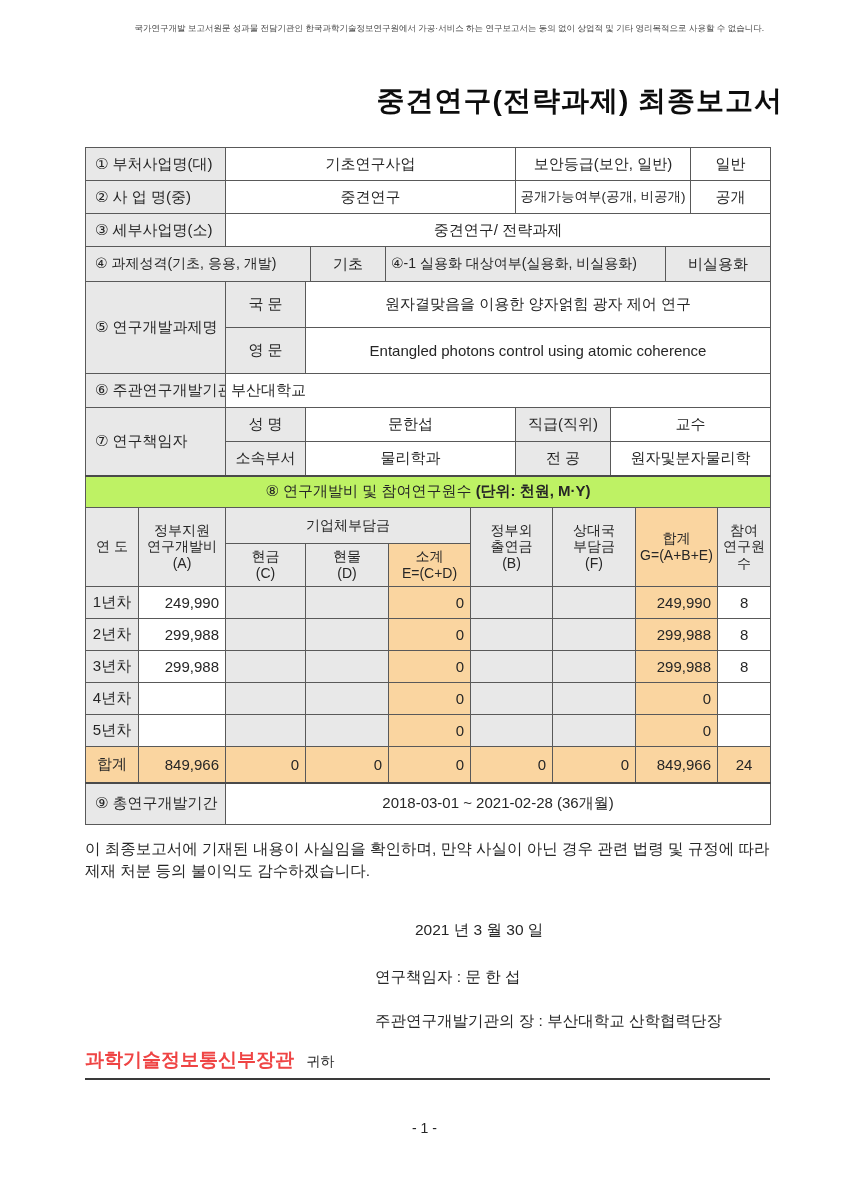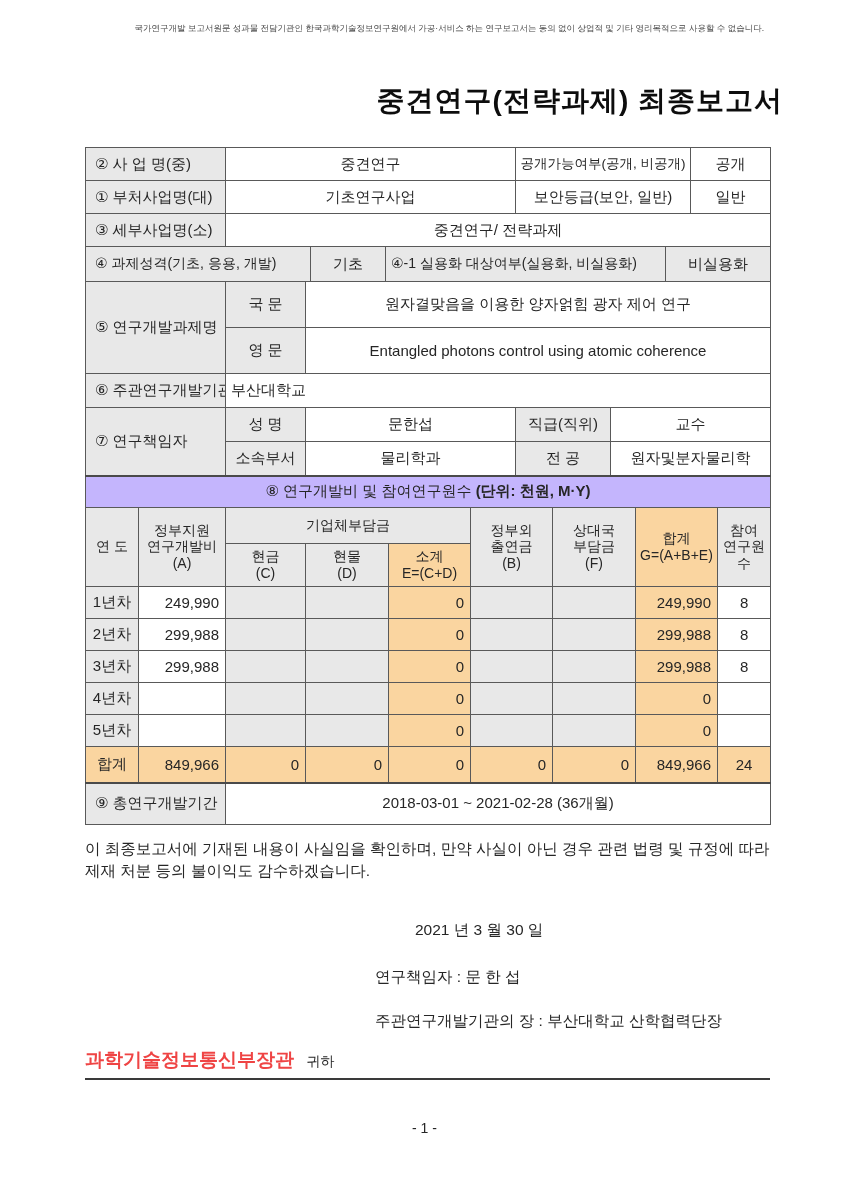--- a/index.html
+++ b/index.html
@@ -30,21 +30,21 @@
   .orange { background:#FAD5A0; }
   .left { text-align:left; padding-left:5px; }
   .small { font-size:13.5px; padding:0 1px; }
   .mid { font-size:14px; }
 
   .rA td { height:33px; }
   .rB td { height:35px;margin-left:36px; }
   .r5 td { height:46px; }
   .r6 td { height:34px; }
   .r7 td { height:34px; }
-  .sec8 td { height:31px; background:#c4b5fd; }
+  .sec8 td { height:31px; background:#bef264; }
   .sec8 .unit { font-weight:bold; }
   .bh td { white-space:pre-line; line-height:1.18; font-size:14px; background:#E8E8E8; vertical-align:middle; }
   .bh .orange { background:#FAD5A0; }
   .bh1 { height:36px; }
   .bh2 { height:43px; }
   .bd td { height:32px; }
   .bt td { height:36px; background:#FAD5A0; }
   .num { text-align:right; padding-right:6px; background:#ffffff; }
   .dis { background:#E8E8E8; }
   .yr  { background:#E8E8E8; }
@@ -85,30 +85,30 @@
 
     <table>
       <colgroup>
           <col style="width:140px">
           <col style="width:290px">
           <col style="width:175px">
           <col style="width:80px">
         </colgroup>
       <tbody>
           <tr class="rA">
+        <td class="lab">① 부처사업명(대)</td>
+        <td>기초연구사업</td>
+        <td>보안등급(보안, 일반)</td>
+        <td>일반</td>
+      </tr>
+      <tr class="rA">
         <td class="lab">② 사 업 명(중)</td>
         <td>중견연구</td>
         <td class="small">공개가능여부(공개, 비공개)</td>
         <td>공개</td>
-      </tr>
-      <tr class="rA">
-        <td class="lab">① 부처사업명(대)</td>
-        <td>기초연구사업</td>
-        <td>보안등급(보안, 일반)</td>
-        <td>일반</td>
       </tr>
       <tr class="rA">
         <td class="lab">③ 세부사업명(소)</td>
         <td colspan="3">중견연구/ 전략과제</td>
       </tr>
     </tbody>
       </table>
 
     <table>
       <colgroup>

